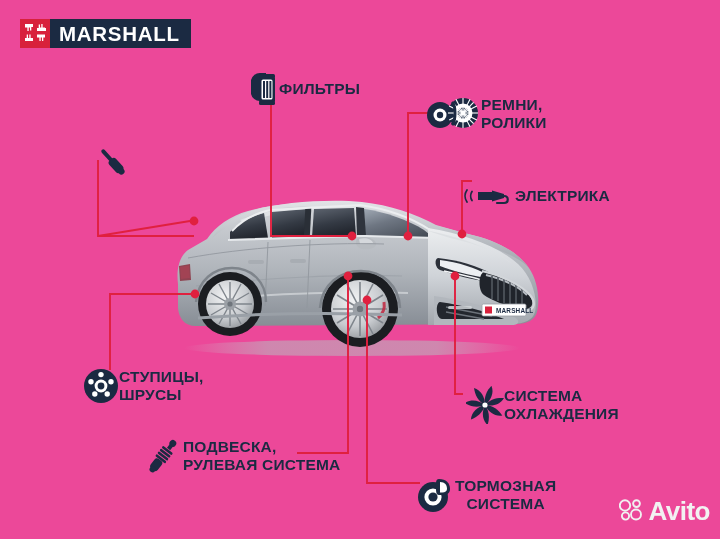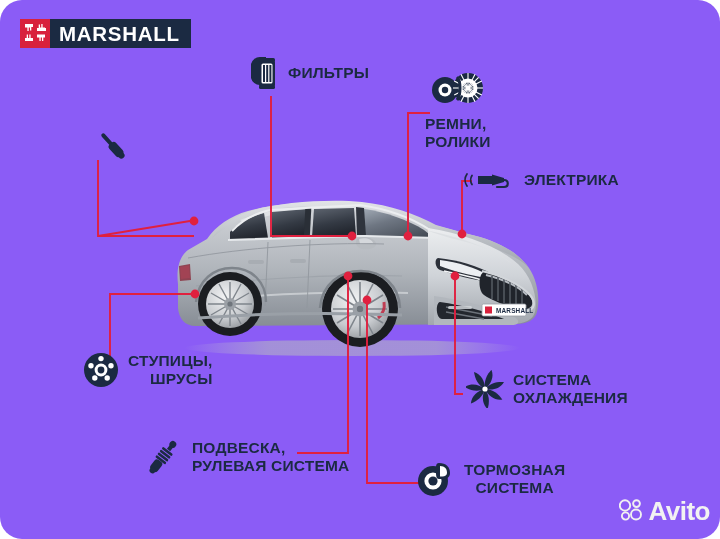--- a/index.html
+++ b/index.html
@@ -8,23 +8,22 @@
   }
   body {
     width: 720px; height: 539px;
     font-family: "Liberation Sans", sans-serif;
     overflow: hidden;
     position: relative;
   }
   #stage {
     position: relative;
     width: 720px; height: 539px;
-    background: #8b5cf6;
+    background: #ec4899;
     overflow: hidden;
-    border-radius: 22px;
   }
 
   
   #logo {
     position: absolute;
     left: 20px; top: 19px;
     height: 29px;
     display: flex;
     align-items: stretch;
   }
@@ -61,45 +60,45 @@
     left: 0; top: 0;
     width: 720px; height: 539px;
     pointer-events: none;
   }
 
   
   .label {
     position: absolute;
     display: flex;
     align-items: center;
-    gap: 9px;
+    margin-top: 16px;
   }
   .label .ico {
     flex: 0 0 auto;
     display: flex;
     align-items: center;
     justify-content: center;
   }
   .label .txt {
     color: #1b2a42;
     font-weight: bold;
     font-size: 15.5px;
     line-height: 1.17;
     letter-spacing: 0.2px;
     white-space: pre-line;
     font-family: "Liberation Sans", sans-serif;
   }
 
   #lbl-filters   { left: 247px; top: 56px; }
-  #lbl-belts     { left: 425px; top: 72px; flex-direction: column; }
+  #lbl-belts     { left: 425px; top: 80px; }
   #lbl-electric  { left: 463px; top: 166px; }
   #lbl-gas       { left: 95px;  top: 128px; }
-  #lbl-hubs      { left: 83px;  top: 352px; text-align: right; }
+  #lbl-hubs      { left: 83px;  top: 352px; }
   #lbl-cooling   { left: 466px; top: 370px; }
-  #lbl-susp      { left: 143px; top: 437px; justify-content: flex-end; }
+  #lbl-susp      { left: 143px; top: 420px; justify-content: flex-end; }
   #lbl-brakes    { left: 417px; top: 461px; text-align: center; }
 
   
   #avito {
     position: absolute;
     right: 10px; bottom: 12px;
     display: flex;
     align-items: center;
     gap: 5px;
     opacity: 1;

